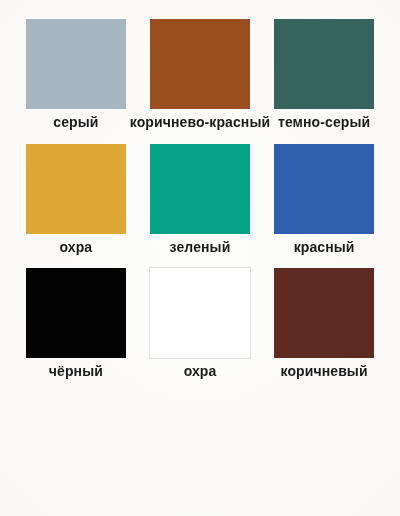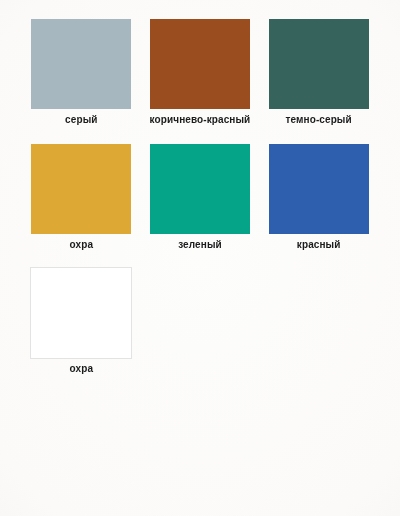--- a/index.html
+++ b/index.html
@@ -52,21 +52,21 @@
     box-sizing: border-box;
     background: #cccccc;
   }
 
   .swatch-chip.has-outline {
     box-shadow: 0 0 0 1px #e3e3e1;
   }
 
   .swatch-label {
     margin-top: 6px;
-    font-size: 10px;
+    font-size: 14px;
     font-weight: bold;
     color: #1c1c1c;
     letter-spacing: 0.1px;
     text-align: center;
     line-height: 1;
     white-space: nowrap;
   }
 </style>
 </head>
 <body style="background: rgb(251, 250, 249);">
@@ -97,24 +97,32 @@
     <div class="swatch-cell">
       <div class="swatch-chip" style="background: rgb(5, 164, 137);"></div>
       <div class="swatch-label">зеленый</div>
     </div>
 
     <div class="swatch-cell">
       <div class="swatch-chip" style="background: rgb(46, 95, 175);"></div>
       <div class="swatch-label">красный</div>
     </div>
 
+    <div class="swatch-cell">
+      <div class="swatch-chip" style="background: rgb(3, 3, 3);"></div>
+      <div class="swatch-label">чёрный</div>
+    </div>
 
 
     <div class="swatch-cell">
       <div class="swatch-chip has-outline" style="background: rgb(255, 255, 255);"></div>
       <div class="swatch-label">охра</div>
     </div>
 
 
+    <div class="swatch-cell">
+      <div class="swatch-chip" style="background: rgb(95, 43, 32);"></div>
+      <div class="swatch-label">коричневый</div>
+    </div>
 
 
   </div>
 </div>
 
 </body></html>

